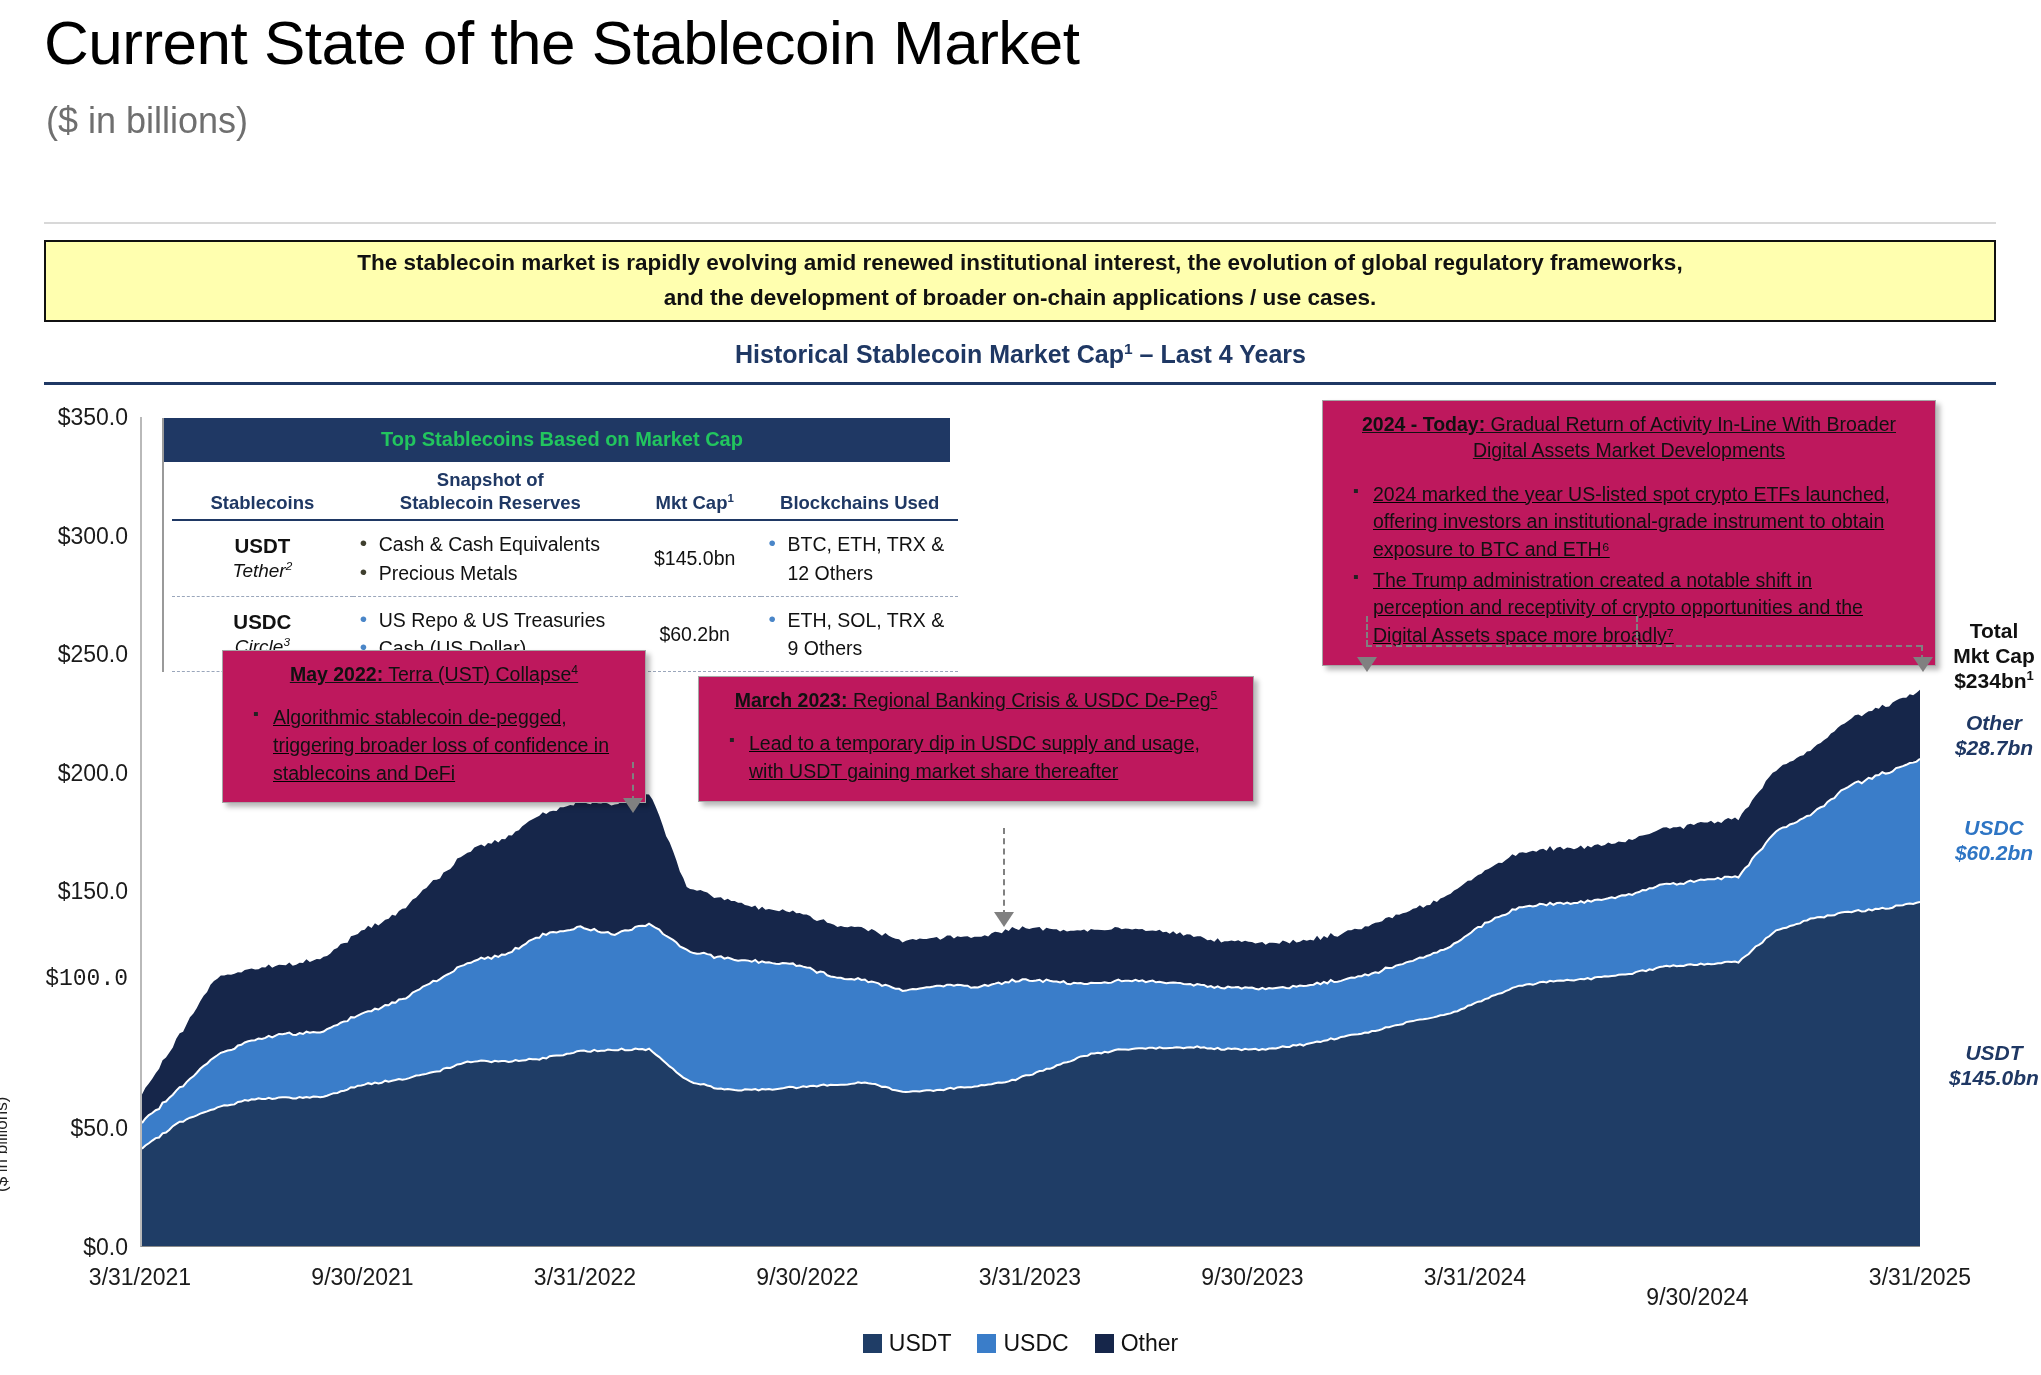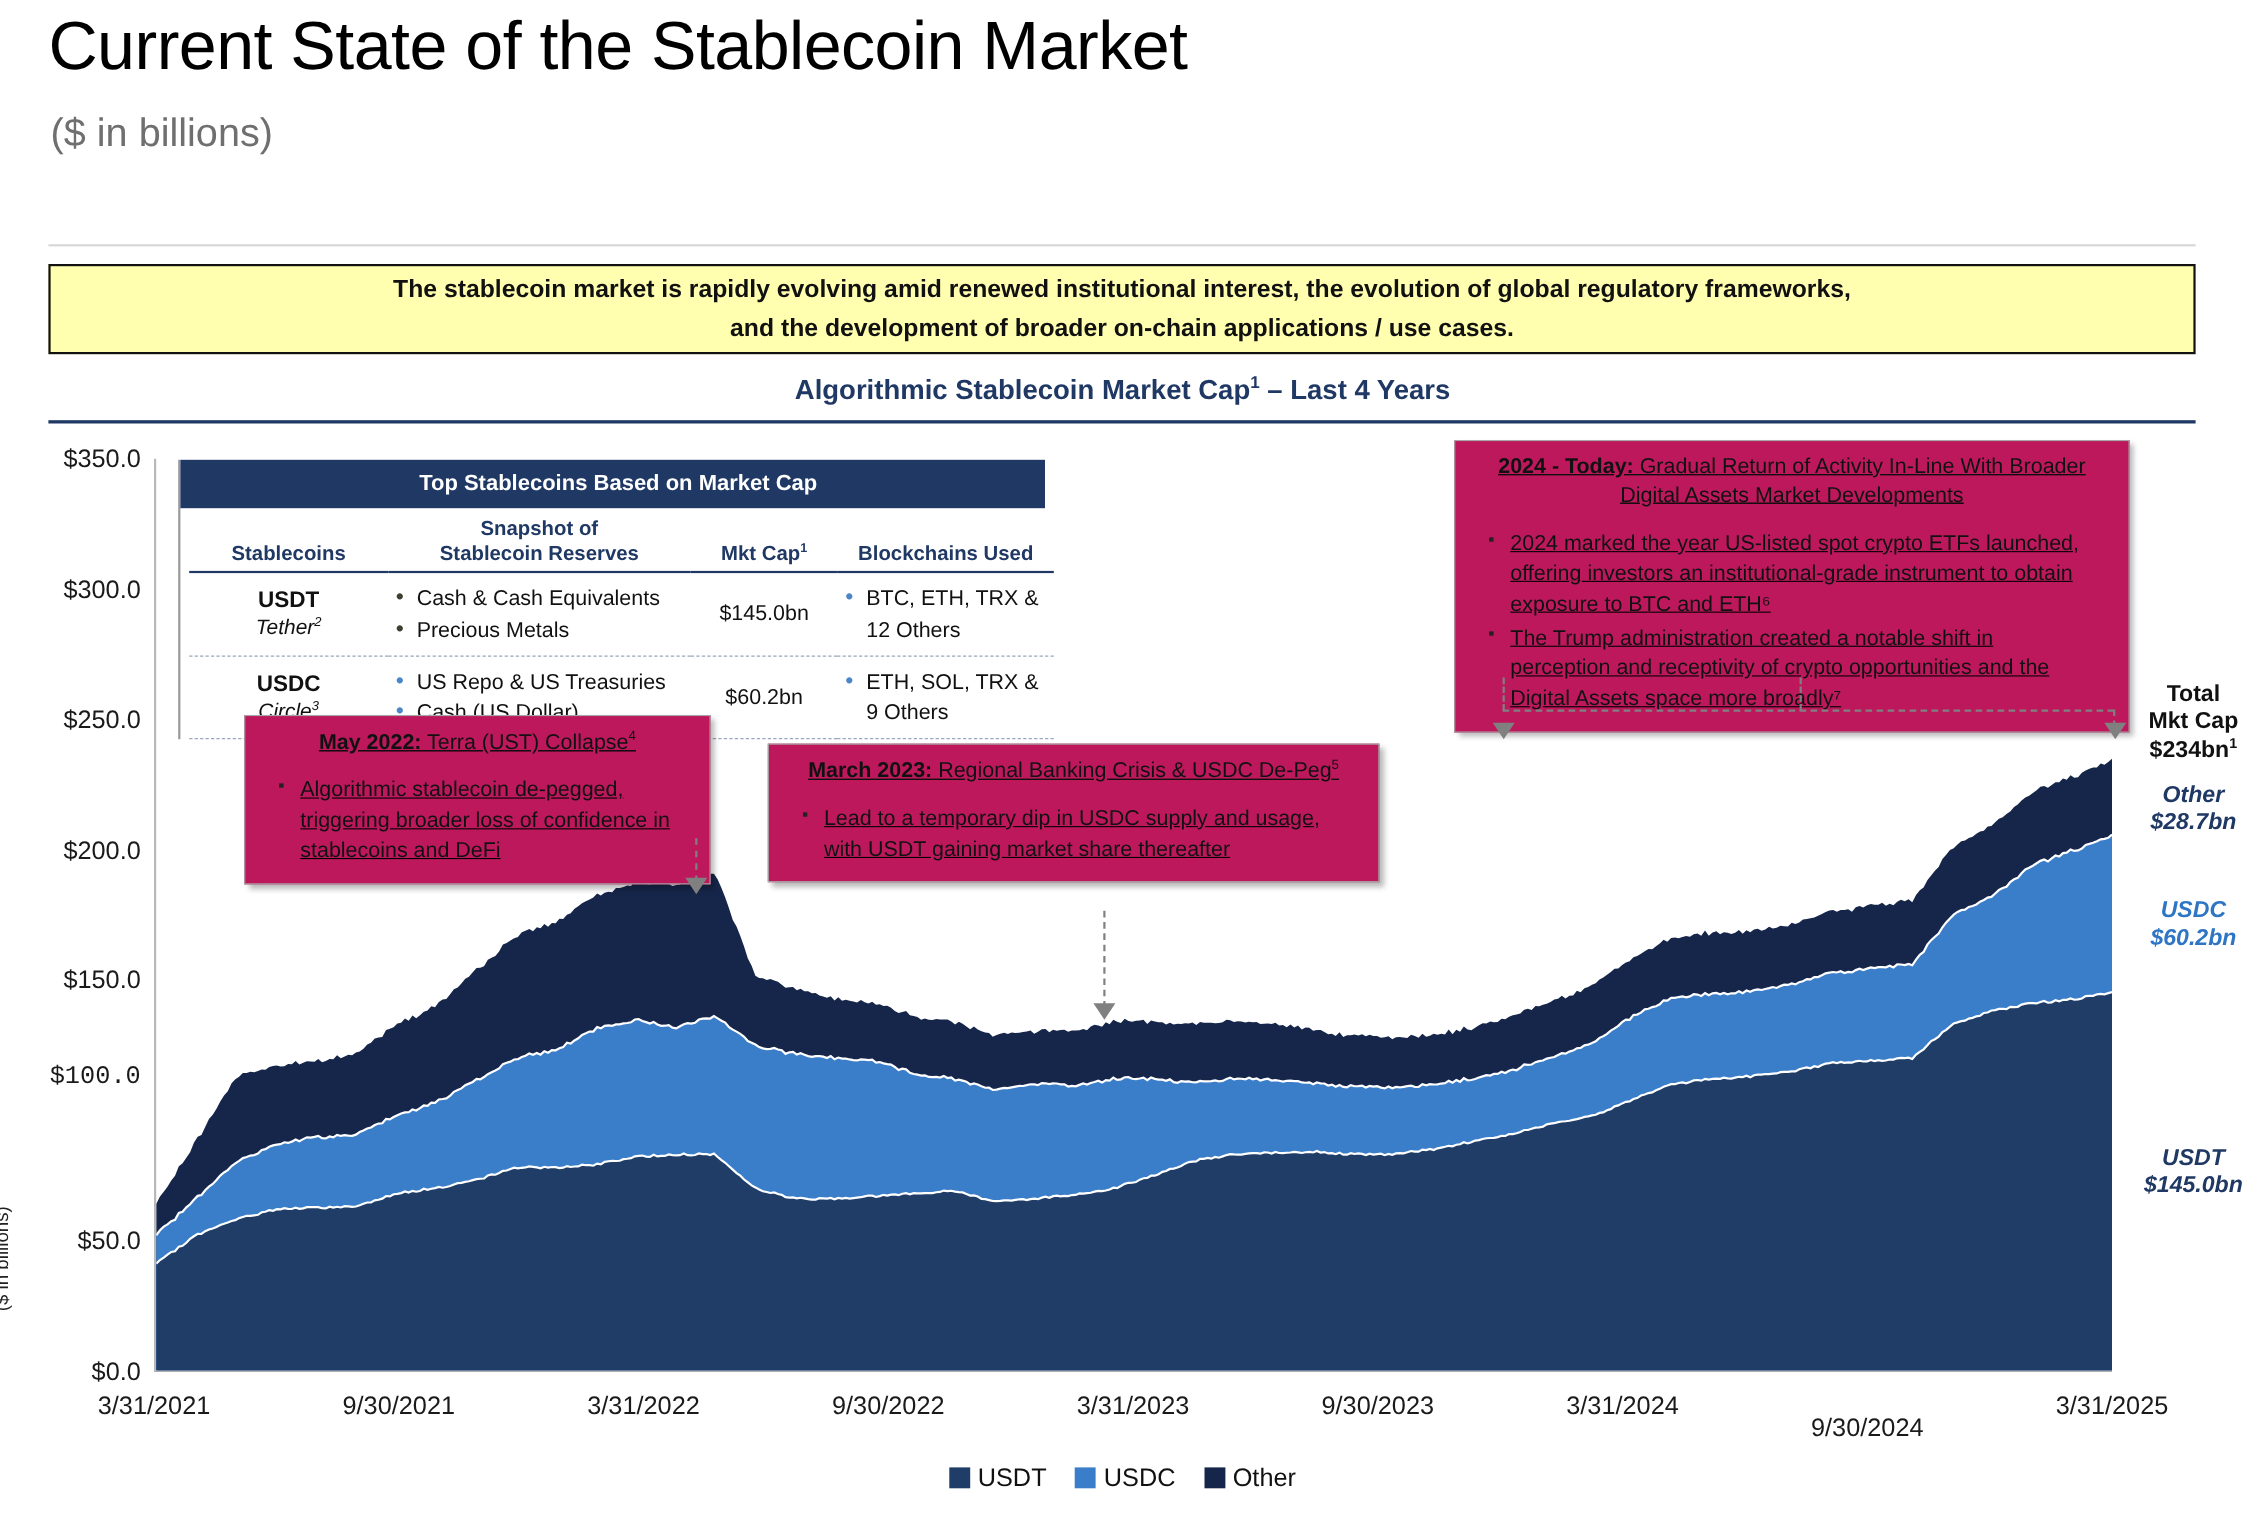--- a/index.html
+++ b/index.html
@@ -74,21 +74,21 @@
   .legend-item { display:flex; align-items:center; gap:7px; }
   .legend-swatch { width:19px; height:19px; display:inline-block; }
   .legend-label { font-size:23px; color:#111; }
   
   #coin-table {
     position:absolute; left:162px; top:418px; width:788px;
     border-left:2px solid #9a9a9a;
     background:#fff;
   }
   #coin-table-header {
-    background:#1f3864; color:#ffffff; text-align:center;
+    background:#1f3864; color:#22c55e; text-align:center;
     font-size:20px; font-weight:bold; padding:10px 0 11px 10px;
   }
   #coin-table table { width:100%; border-collapse:collapse; margin-left:8px; }
   #coin-table th {
     font-size:18.5px; font-weight:bold; color:#1f3864;
     padding:6px 4px 5px; vertical-align:bottom; text-align:center;
     border-bottom:2.5px solid #1f3864;
     line-height:1.25;
   }
   #coin-table td { padding:9px 4px; vertical-align:middle; font-size:19.5px; color:#111; }
@@ -162,21 +162,21 @@
 <div id="page-subtitle">($ in billions)</div>
 <div id="header-rule"></div>
 
 <div id="banner">
   <div class="banner-text">
     <span>The stablecoin market is rapidly evolving amid renewed institutional interest, the evolution of global regulatory frameworks,</span><br>
     <span>and the development of broader on-chain applications / use cases.</span>
   </div>
 </div>
 
-<div id="chart-title"><span>Algorithmic Stablecoin Market Cap</span><sup>1</sup><span> – Last 4 Years</span></div>
+<div id="chart-title"><span>Historical Stablecoin Market Cap</span><sup>1</sup><span> – Last 4 Years</span></div>
 <div id="chart-title-rule"></div>
 
 <div id="chart-area">
   <div class="ylabel-rot">($ in billions)</div>
   <div id="ytick-wrap">
       <div class="ytick" style="top: 855px;">$0.0</div>
       <div class="ytick" style="top: 736.429px;">$50.0</div>
       <div class="ytick" style="top: 587px; font-family: Liberation Mono, monospace;">$100.0</div>
       <div class="ytick" style="top: 499.286px;">$150.0</div>
       <div class="ytick" style="top: 380.714px;">$200.0</div>

